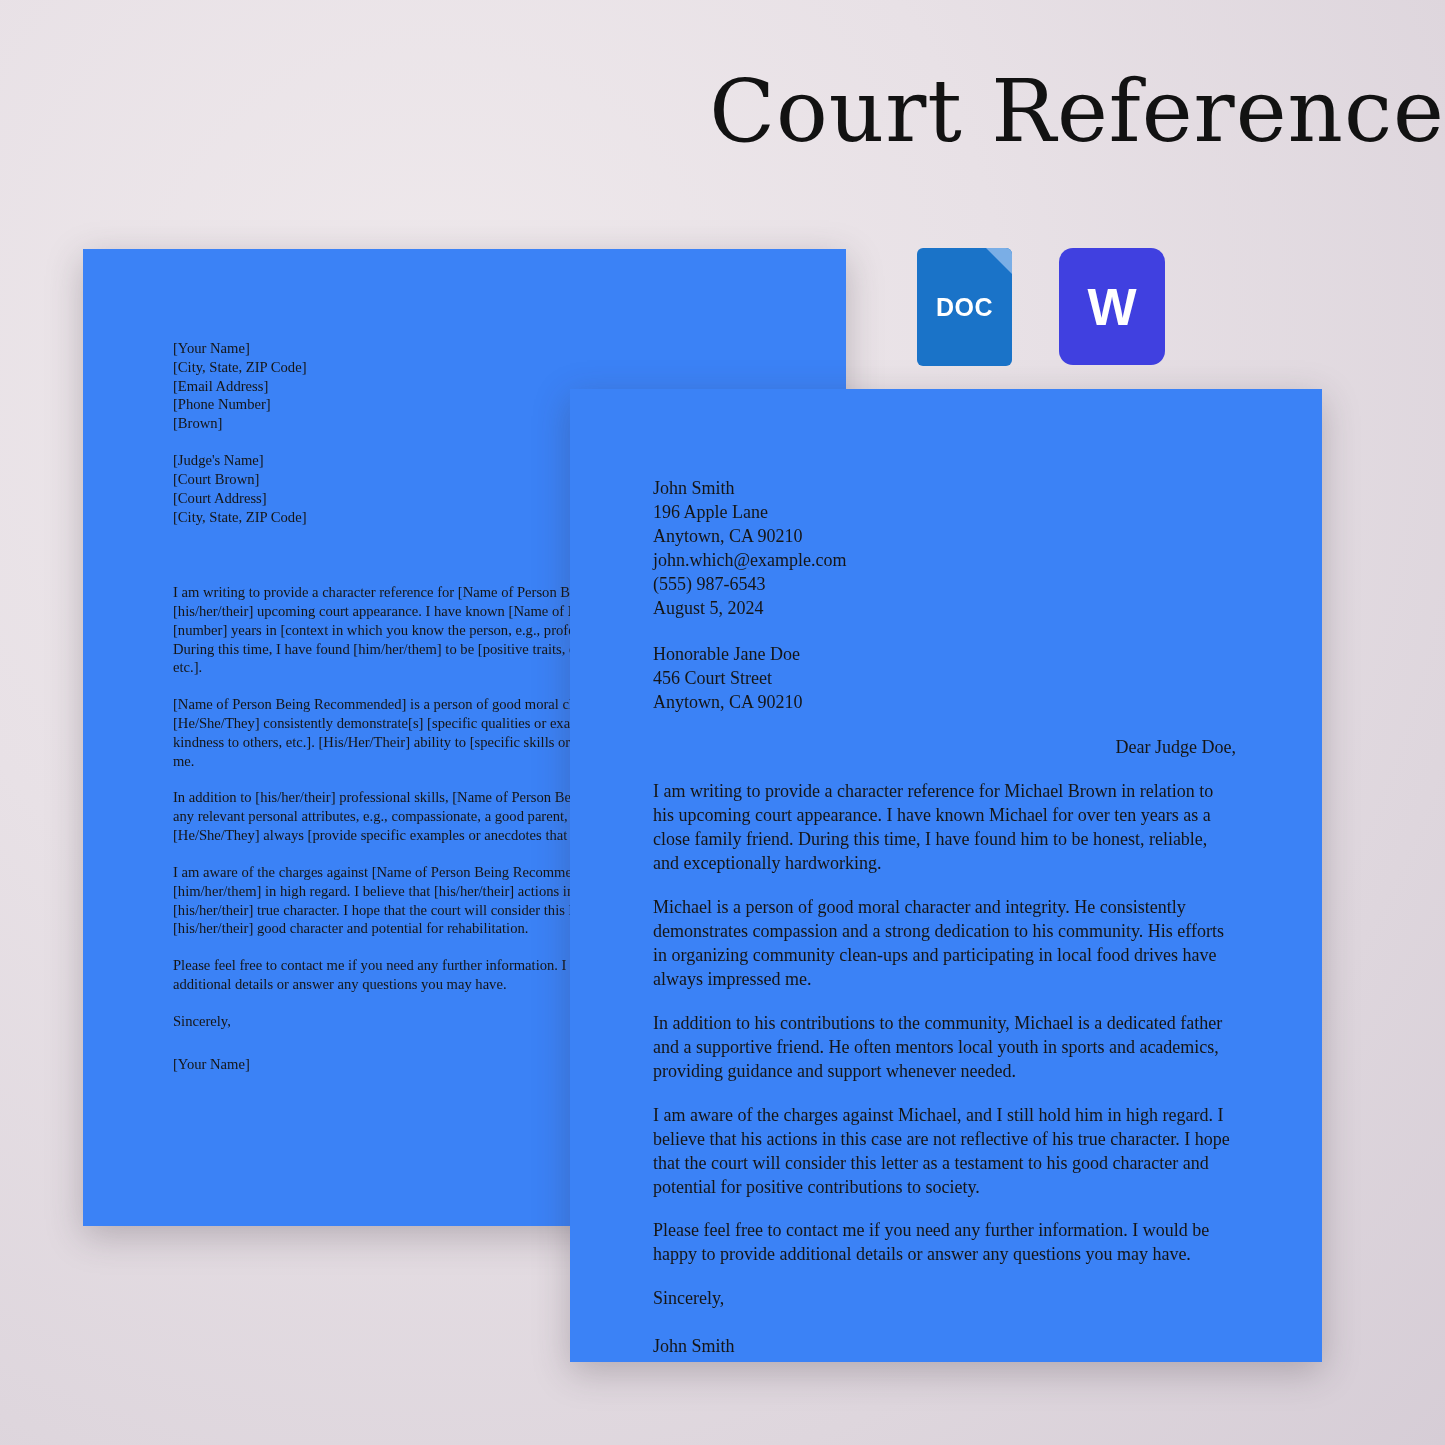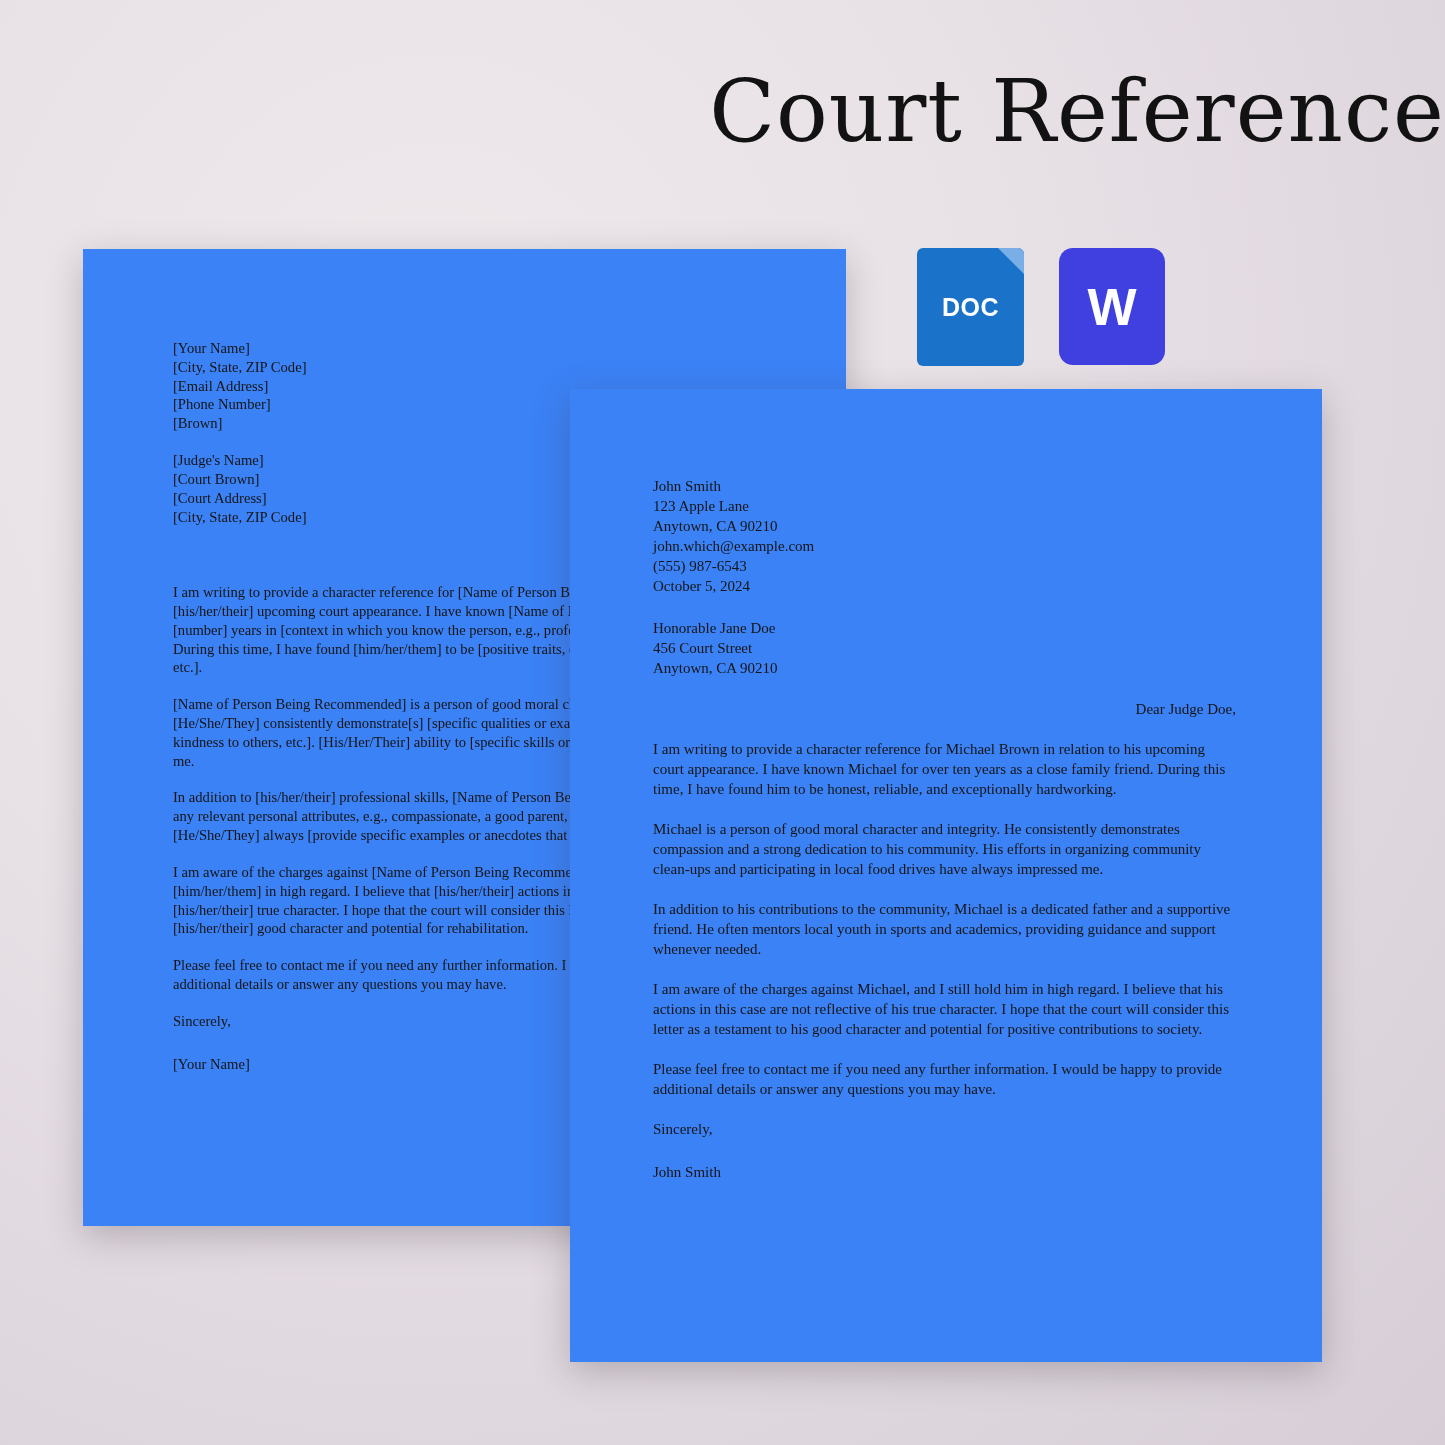--- a/index.html
+++ b/index.html
@@ -57,21 +57,21 @@
     left: 90px;
     top: 90px;
     width: 600px;
     font-size: 14.6px;
     line-height: 1.29;
   }
   .doc-body-front {
     left: 83px;
     top: 88px;
     width: 583px;
-    font-size: 15px;
+    font-size: 18px;
     line-height: 1.33;
   }
 
   .addr-line { display: block; white-space: nowrap; }
   .block { margin-bottom: 0; }
   .gap-sm { height: 18px; }
   .gap-md { height: 22px; }
   .para { margin: 0 0 18px 0; text-align: left; }
   .para-front { margin: 0 0 20px 0; }
   .salutation { margin: 0 0 20px 0; text-align: right; }
@@ -82,21 +82,21 @@
     position: absolute;
     left: 917px;
     top: 248px;
     width: 250px;
     height: 118px;
   }
   .icon-doc {
     position: absolute;
     left: 0;
     top: 0;
-    width: 107px;
+    width: 95px;
     height: 118px;
   }
   .icon-doc .page {
     position: absolute;
     inset: 0;
     background: #1a73c8;
     border-radius: 6px;
   }
   .icon-doc .fold {
     position: absolute;
@@ -184,25 +184,25 @@
   </div>
   <div class="icon-word">
     <div class="w-label">W</div>
   </div>
 </div>
 
 <div class="sheet sheet-front">
   <div class="doc-body doc-body-front">
     <div class="block">
       <span class="addr-line">John Smith</span>
-      <span class="addr-line">123 Apple Lane</span>
+      <span class="addr-line">196 Apple Lane</span>
       <span class="addr-line">Anytown, CA 90210</span>
       <span class="addr-line">john.which@example.com</span>
       <span class="addr-line">(555) 987-6543</span>
-      <span class="addr-line">October 5, 2024</span>
+      <span class="addr-line">August 5, 2024</span>
     </div>
     <div class="gap-md"></div>
     <div class="block">
       <span class="addr-line">Honorable Jane Doe</span>
       <span class="addr-line">456 Court Street</span>
       <span class="addr-line">Anytown, CA 90210</span>
     </div>
     <div class="gap-md"></div>
     <p class="salutation">Dear Judge Doe,</p>
     <p class="para para-front">I am writing to provide a character reference for Michael Brown in relation to his upcoming court appearance. I have known Michael for over ten years as a close family friend. During this time, I have found him to be honest, reliable, and exceptionally hardworking.</p>

